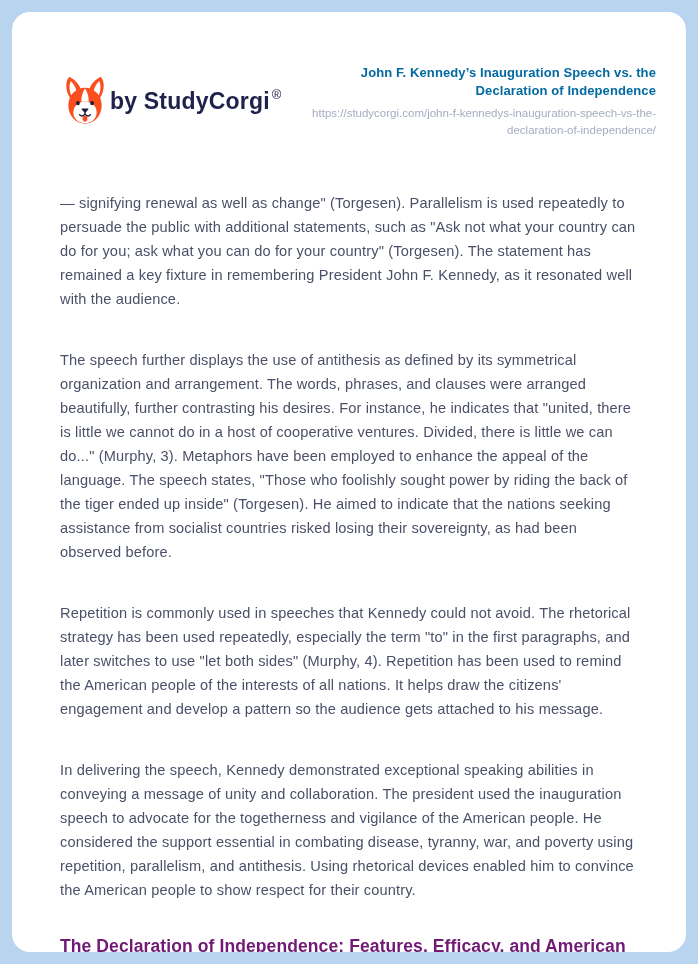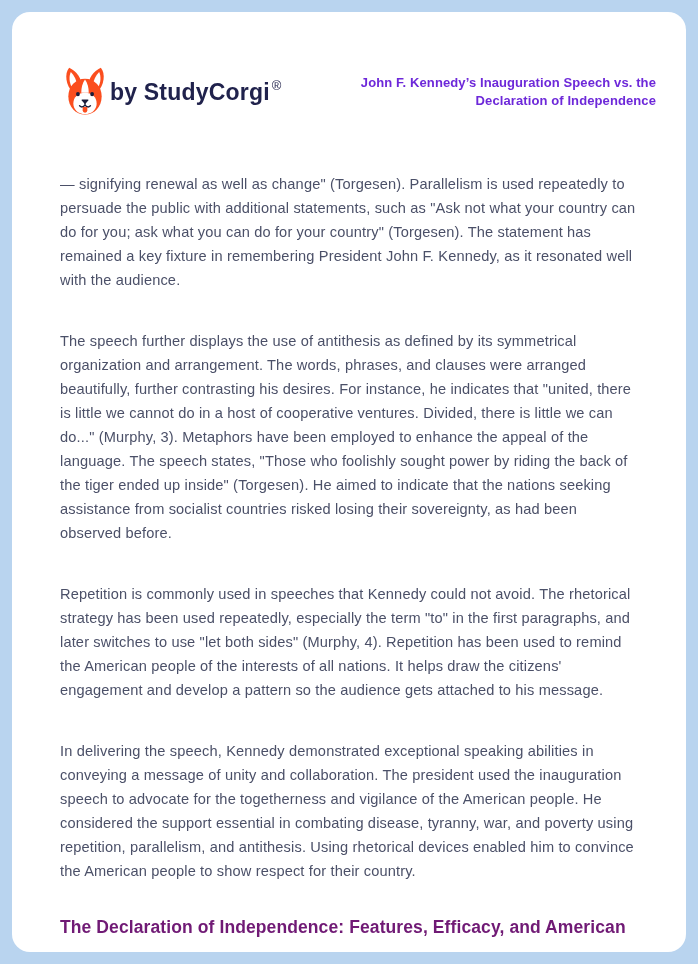--- a/index.html
+++ b/index.html
@@ -43,21 +43,21 @@
     margin-left: 2px;
   }
   .doc-meta {
     width: 350px;
     text-align: right;
     flex: 0 0 auto;
   }
   .doc-title {
     font-size: 13px;
     font-weight: 700;
-    color: #6d28d9;
+    color: #0369a1;
     line-height: 1.4;
     letter-spacing: 0.1px;
   }
   .doc-url {
     display: block;
     margin-top: 5px;
     font-size: 11.5px;
     color: #a5adbf;
     line-height: 1.45;
     text-decoration: none;
@@ -117,20 +117,21 @@
           <path d="M30 45.5 L30 48 M30 48 Q26.5 51.5 23.5 48.5 M30 48 Q33.5 51.5 36.5 48.5" stroke="#1d1d3a" stroke-width="1.7" fill="none" stroke-linecap="round"></path>
 
           <path d="M27.2 50 L32.8 50 L32.8 54 A2.8 2.8 0 0 1 27.2 54 Z" fill="#fb4e1e"></path>
         </svg>
       </span>
       <span class="brand"><span>by StudyCorgi</span><span class="reg-mark">®</span></span>
     </div>
 
     <div class="doc-meta">
       <div class="doc-title">John F. Kennedy’s Inauguration Speech vs. the Declaration of Independence</div>
+      <a class="doc-url" href="#">https://studycorgi.com/john-f-kennedys-inauguration-speech-vs-the-declaration-of-independence/</a>
     </div>
 
   </div>
 
   <div class="article">
     <div>
         <p class="para">— signifying renewal as well as change" (Torgesen). Parallelism is used repeatedly to persuade the public with additional statements, such as "Ask not what your country can do for you; ask what you can do for your country" (Torgesen). The statement has remained a key fixture in remembering President John F. Kennedy, as it resonated well with the audience.</p>
         <p class="para">The speech further displays the use of antithesis as defined by its symmetrical organization and arrangement. The words, phrases, and clauses were arranged beautifully, further contrasting his desires. For instance, he indicates that "united, there is little we cannot do in a host of cooperative ventures. Divided, there is little we can do..." (Murphy, 3). Metaphors have been employed to enhance the appeal of the language. The speech states, "Those who foolishly sought power by riding the back of the tiger ended up inside" (Torgesen). He aimed to indicate that the nations seeking assistance from socialist countries risked losing their sovereignty, as had been observed before.</p>
         <p class="para">Repetition is commonly used in speeches that Kennedy could not avoid. The rhetorical strategy has been used repeatedly, especially the term "to" in the first paragraphs, and later switches to use "let both sides" (Murphy, 4). Repetition has been used to remind the American people of the interests of all nations. It helps draw the citizens' engagement and develop a pattern so the audience gets attached to his message.</p>
         <p class="para">In delivering the speech, Kennedy demonstrated exceptional speaking abilities in conveying a message of unity and collaboration. The president used the inauguration speech to advocate for the togetherness and vigilance of the American people. He considered the support essential in combating disease, tyranny, war, and poverty using repetition, parallelism, and antithesis. Using rhetorical devices enabled him to convince the American people to show respect for their country.</p>

